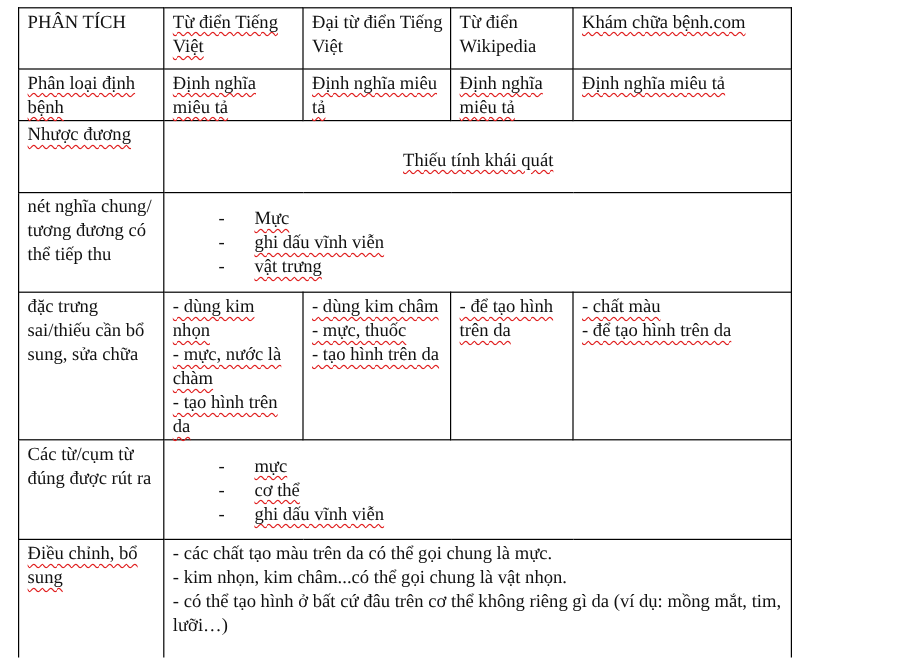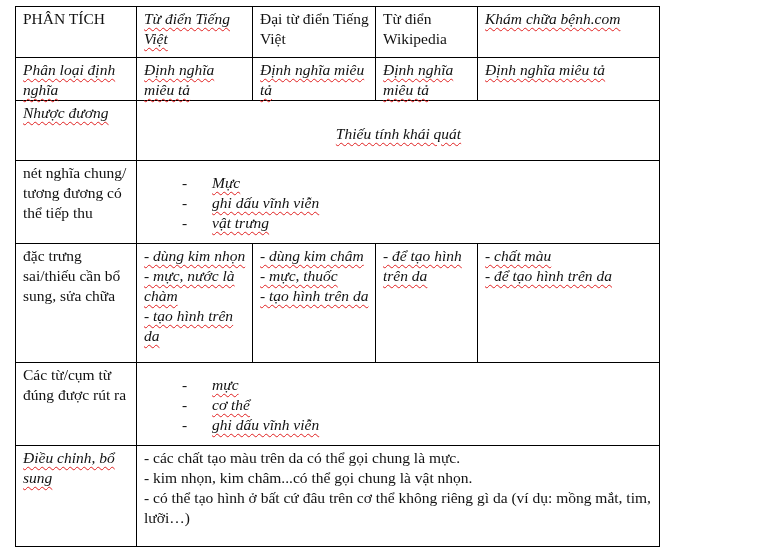--- a/index.html
+++ b/index.html
@@ -3,21 +3,21 @@
   <meta charset="utf-8">
   <style>
     html, body { margin: 0; padding: 0; background: #ffffff; }
     body { width: 768px; height: 548px; position: relative; overflow: hidden;
       font-family: "Liberation Serif", "DejaVu Serif", serif; font-size: 15.5px; color: #111; }
     table.doc { position: absolute; left: 15px; top: 6px; border-collapse: collapse;
       table-layout: fixed; width: 644px; }
     table.doc td { border: 1.5px solid #000; vertical-align: top; padding: 2px 6px 0 7px;
       line-height: 20px; }
     .sq { text-decoration: underline wavy #e02020; text-decoration-thickness: 1px;
-      text-underline-offset: 3px; font-style: italic; }
+      text-underline-offset: 3px; }
     .center-cell { text-align: center; vertical-align: middle !important; padding-top: 6px !important; margin-left: 20px; }
     ul.dash { list-style: none; margin: 10px; padding: 0 0 0 28px; }
     ul.dash li { position: relative; padding-left: 30px; }
     ul.dash li::before { content: "-"; position: absolute; left: 0; }
     .line { display: block; }
   </style>
 </head>
 <body>
 
 <table class="doc">
@@ -30,21 +30,21 @@
   </colgroup>
   <tbody>
       <tr style="height:51px">
     <td><span>PHÂN TÍCH</span></td>
     <td><span class="sq">Từ điển Tiếng Việt</span></td>
     <td><span>Đại từ điển Tiếng Việt</span></td>
     <td><span>Từ điển Wikipedia</span></td>
     <td><span class="sq">Khám chữa bệnh.com</span></td>
   </tr>
   <tr style="height:40px">
-    <td><span class="sq">Phân loại định nghĩa</span></td>
+    <td><span class="sq">Phân loại định bệnh</span></td>
     <td><span class="sq">Định nghĩa miêu tả</span></td>
     <td><span class="sq">Định nghĩa miêu tả</span></td>
     <td><span class="sq">Định nghĩa miêu tả</span></td>
     <td><span class="sq">Định nghĩa miêu tả</span></td>
   </tr>
   <tr style="height:60px">
     <td><span class="sq">Nhược đương</span></td>
     <td colspan="4" class="center-cell"><span class="sq">Thiếu tính khái quát</span></td>
   </tr>
   <tr style="height:77px">

